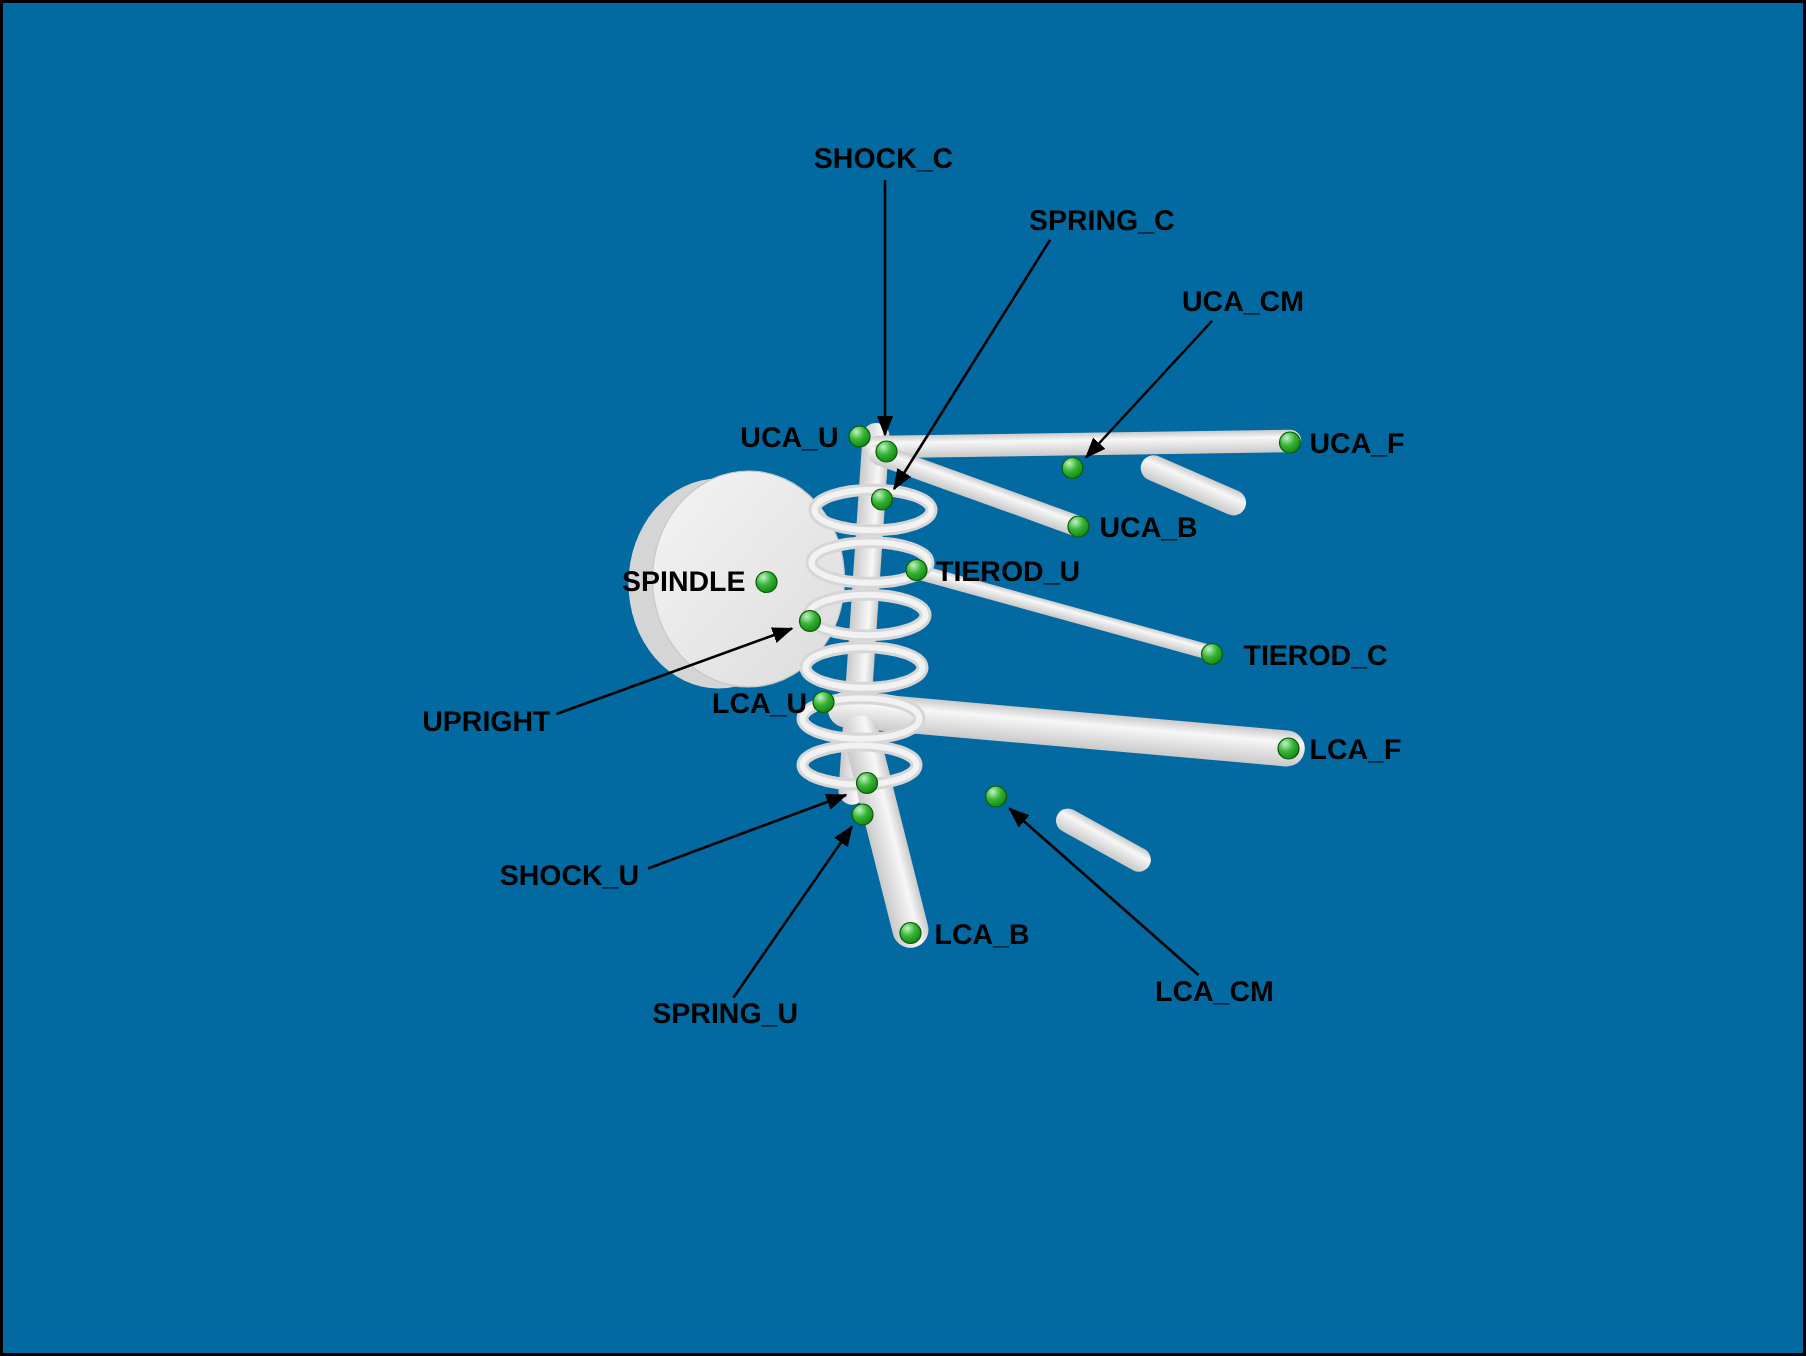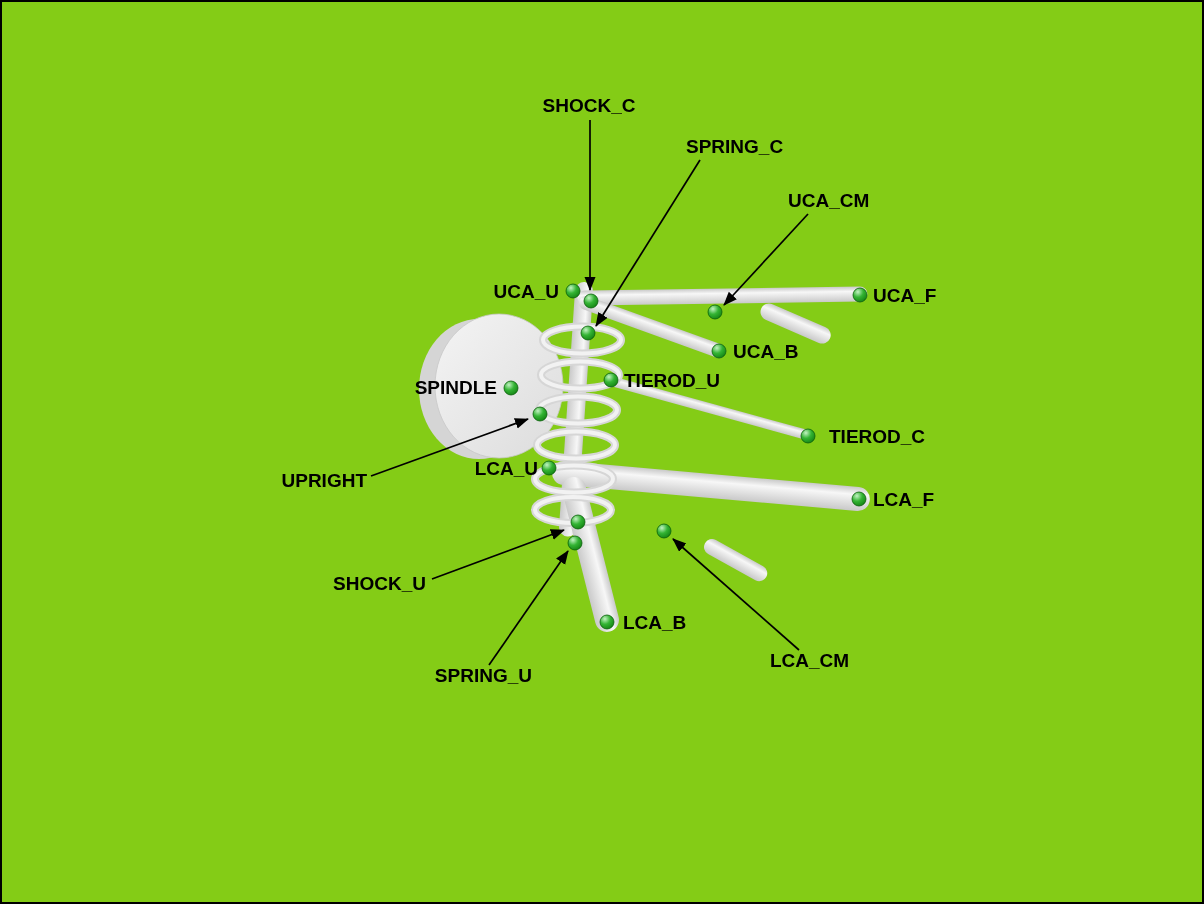--- a/index.html
+++ b/index.html
@@ -2,21 +2,21 @@
 <html><head>
 <meta charset="utf-8">
 <style>
   html, body { margin: 0; padding: 0; background: #ffffff; }
   .canvas {
     position: relative;
     width: 1204px;
     height: 904px;
     box-sizing: border-box;
     border: 2px solid #000000;
-    background: #84cc16;
+    background: #0369a1;
     overflow: hidden;
   }
   svg { display: block; }
   .lbl {
     font-family: "Liberation Sans", sans-serif;
     font-weight: 700;
     font-size: 19px;
     fill: #000000;
   }
   .arrow-line { stroke-width: 1.7; fill: none; }

